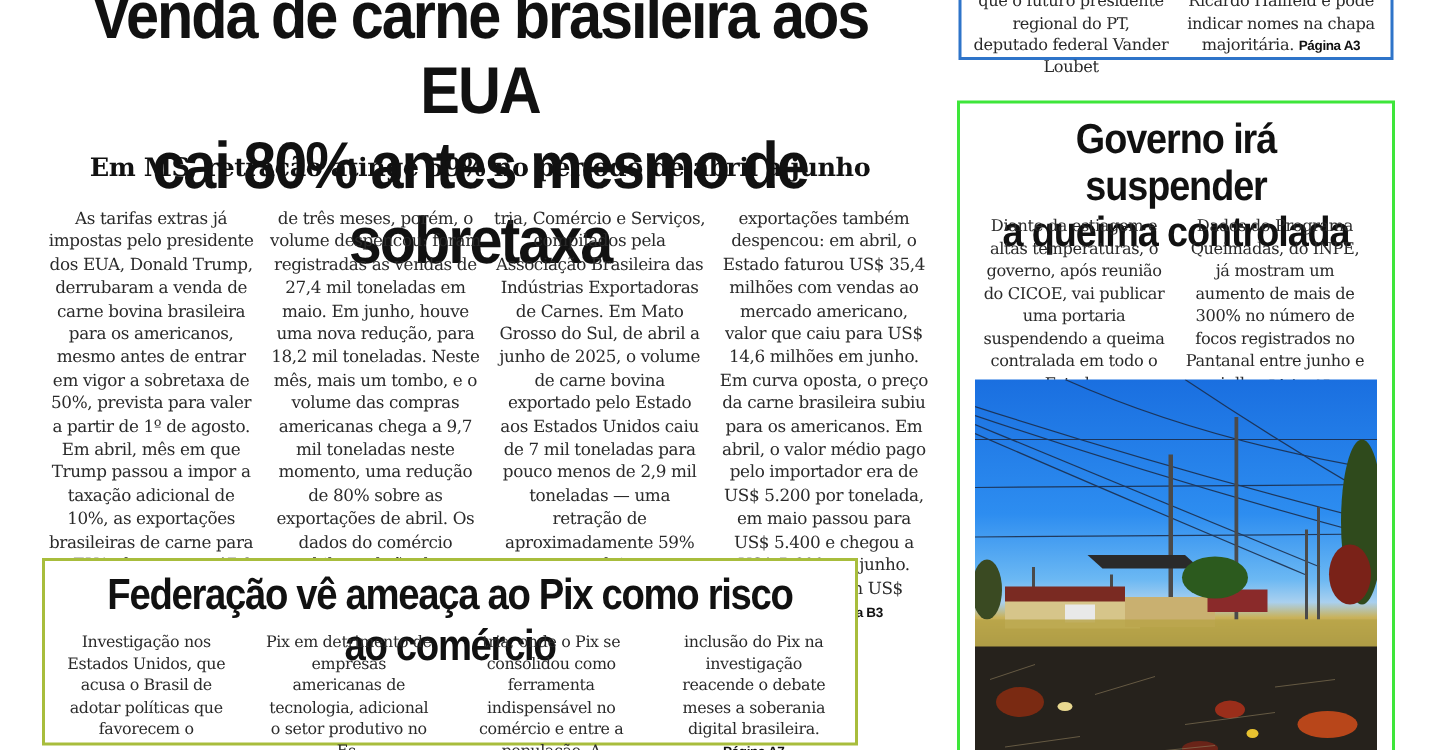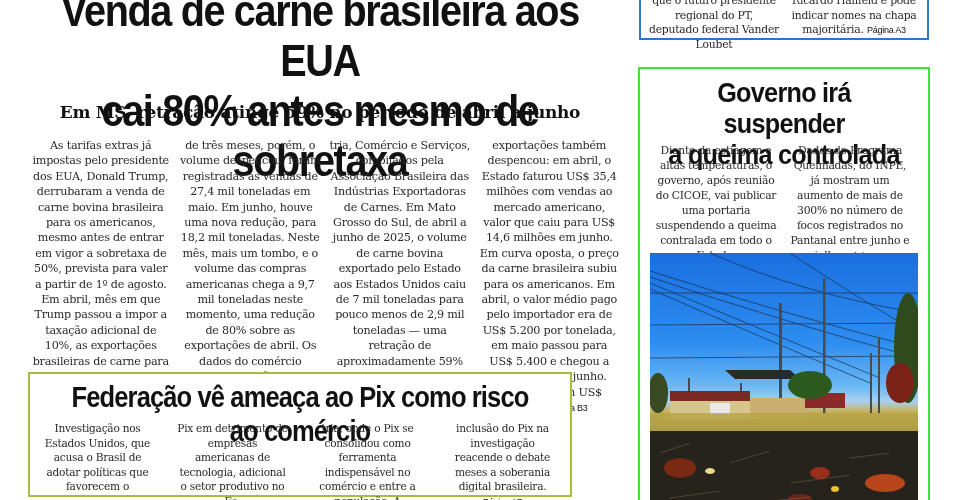--- a/index.html
+++ b/index.html
@@ -13,21 +13,21 @@
     letter-spacing: -1.5px; color: #111; transform: scaleX(0.9); transform-origin: center top;
   }
   .subhead {
     position: absolute; left: 20px; top: 100px; width: 600px;
     font-family: "DejaVu Serif", serif; font-weight: 700; font-size: 17px;
     line-height: 24px; text-align: center; color: #111; letter-spacing: -0.3px;
   }
   .cols4 { position: absolute; top: 138px; left: 30px; width: 590px; display: flex; gap: 8px; }
   .col { flex: 1; font-size: 11.2px; line-height: 15.4px; text-align: center; color: #2a2a2a; font-family: "DejaVu Serif", serif; letter-spacing: -0.25px; }
   .col p { margin: 0; }
-  .pageref { font-family: "Liberation Sans", sans-serif; font-weight: 400; font-size: 9px; color: #111; }
+  .pageref { font-family: "Liberation Sans", sans-serif; font-weight: 700; font-size: 9px; color: #111; }
 
   .pix-box {
     position: absolute; left: 28px; top: 372px; width: 544px; height: 125px;
     border: 2px solid #a8bd3c; background: #fff;
   }
   .pix-title {
     position: absolute; left: 0; top: 6px; width: 100%;
     font-family: "Liberation Sans", sans-serif; font-weight: 700; font-size: 29px;
     line-height: 34px; text-align: center; color: #111; letter-spacing: -1px;
     transform: scaleX(0.88); transform-origin: center top;

